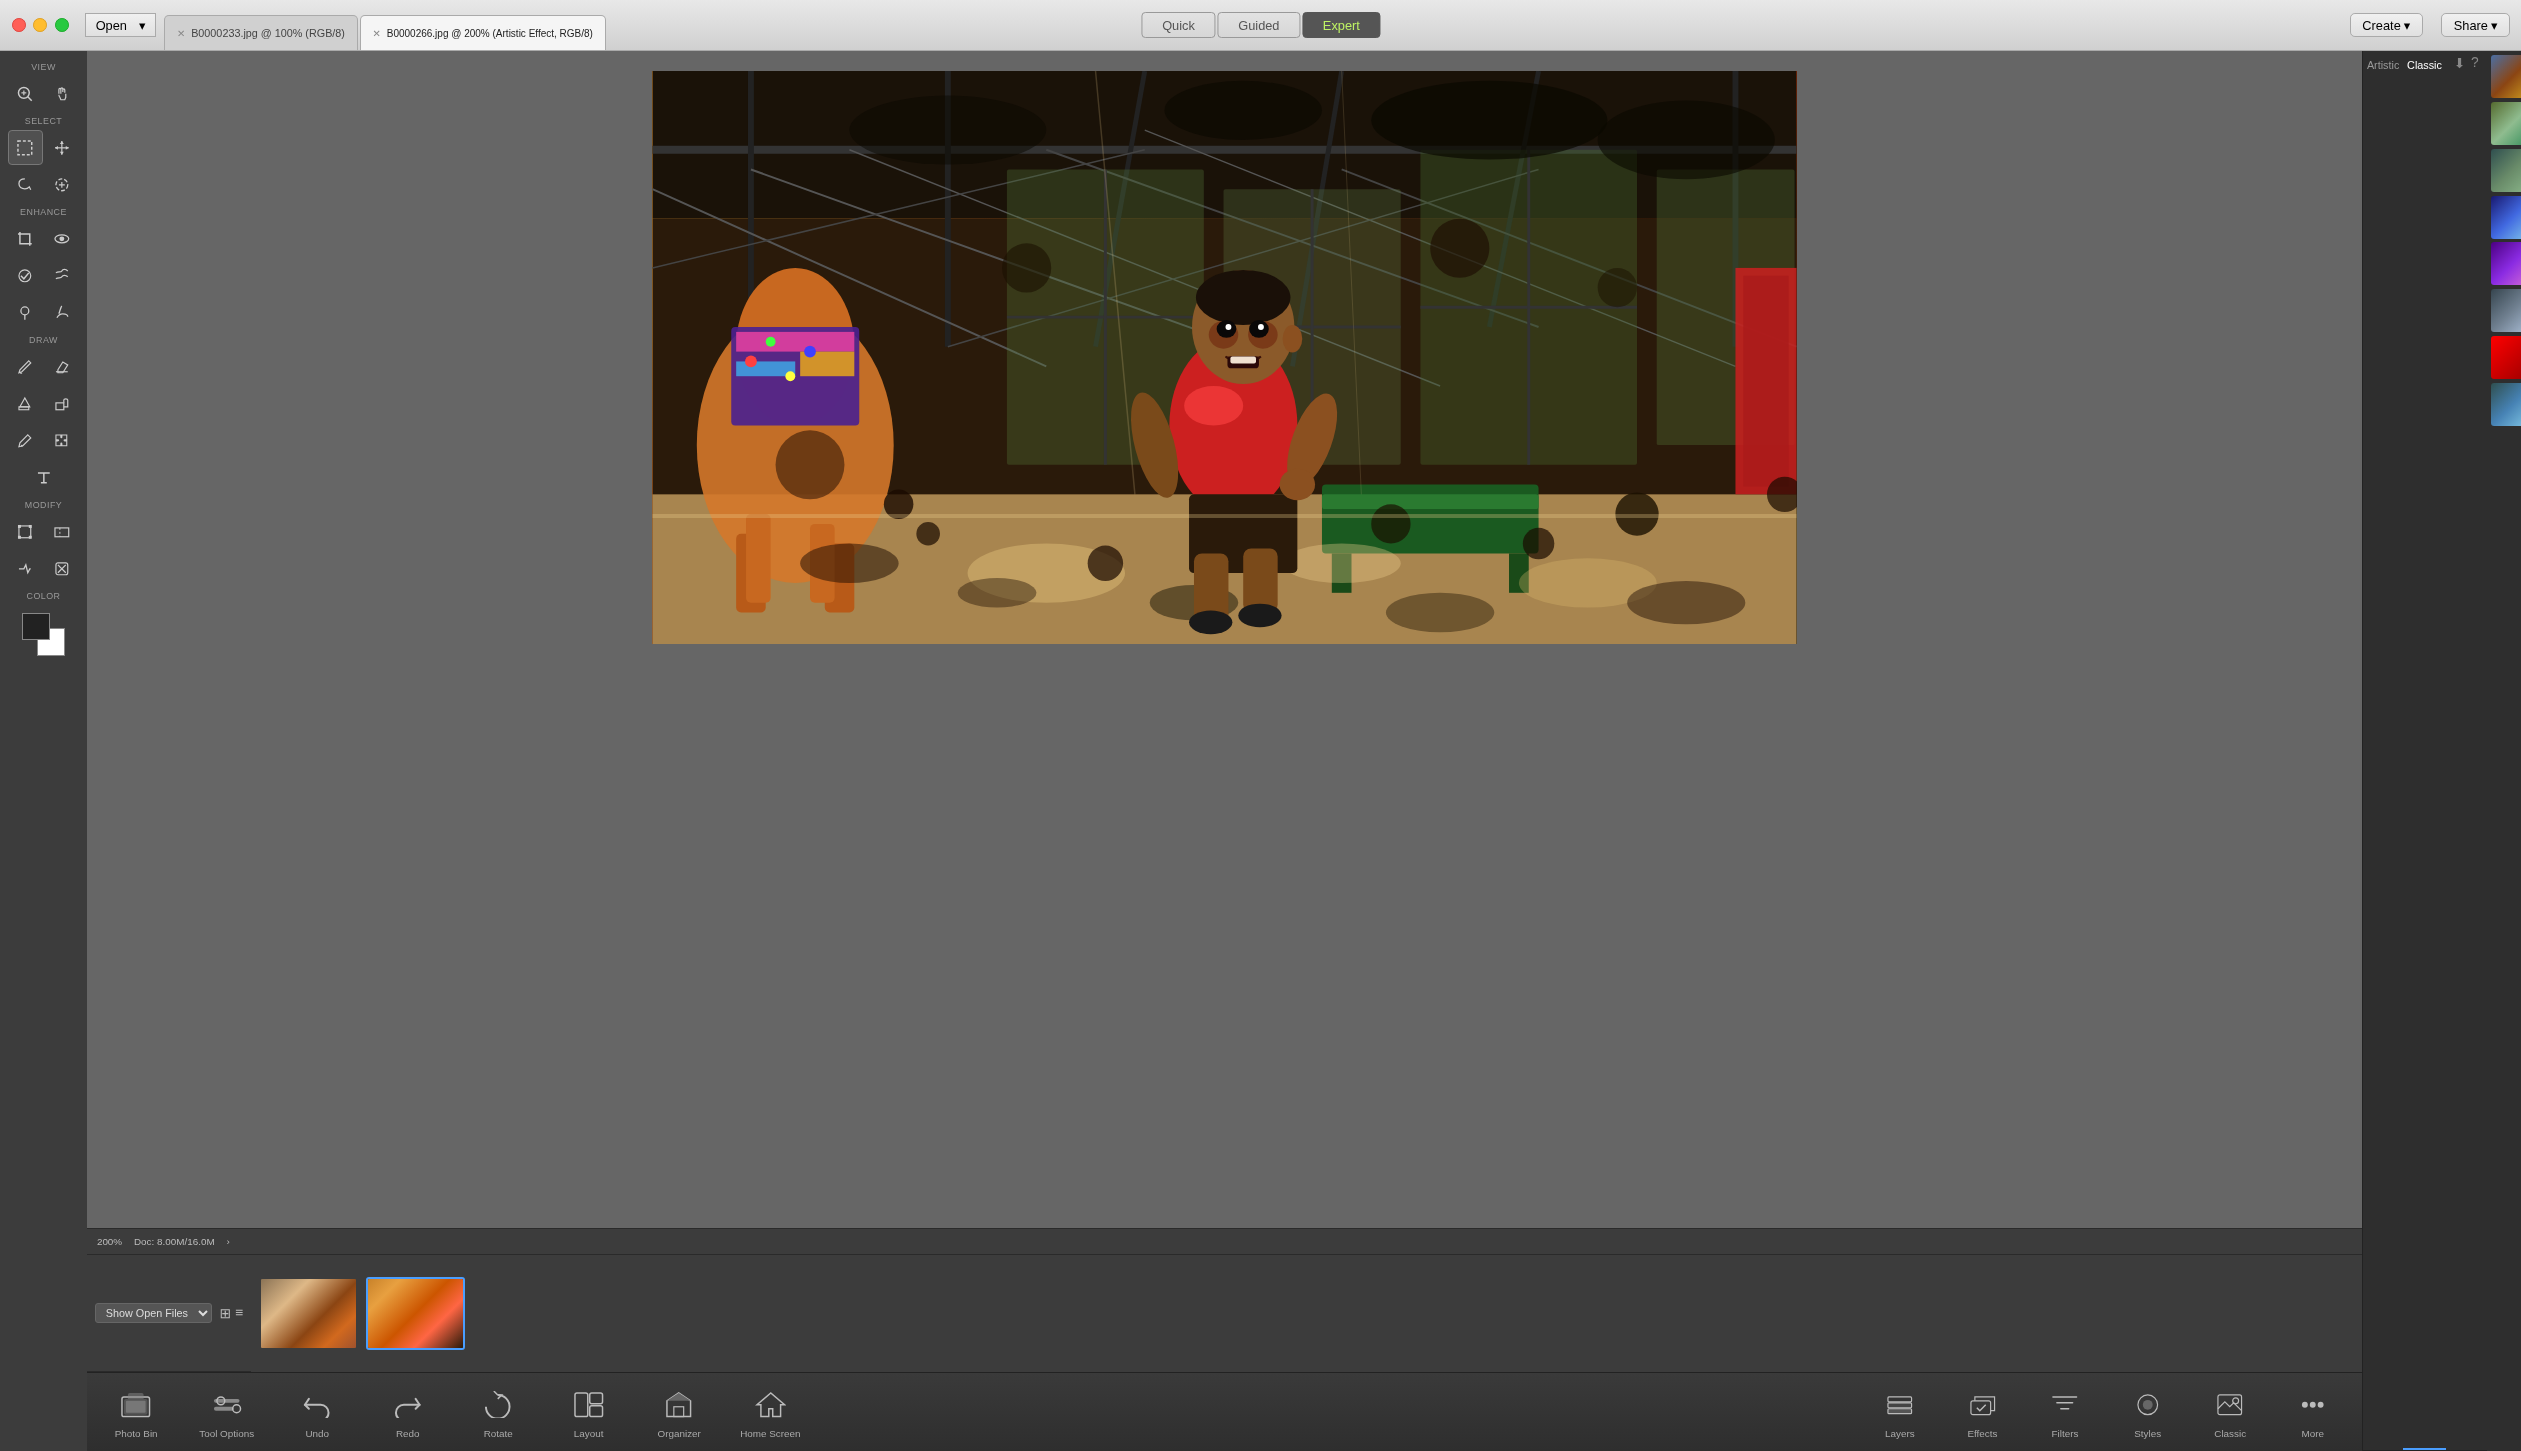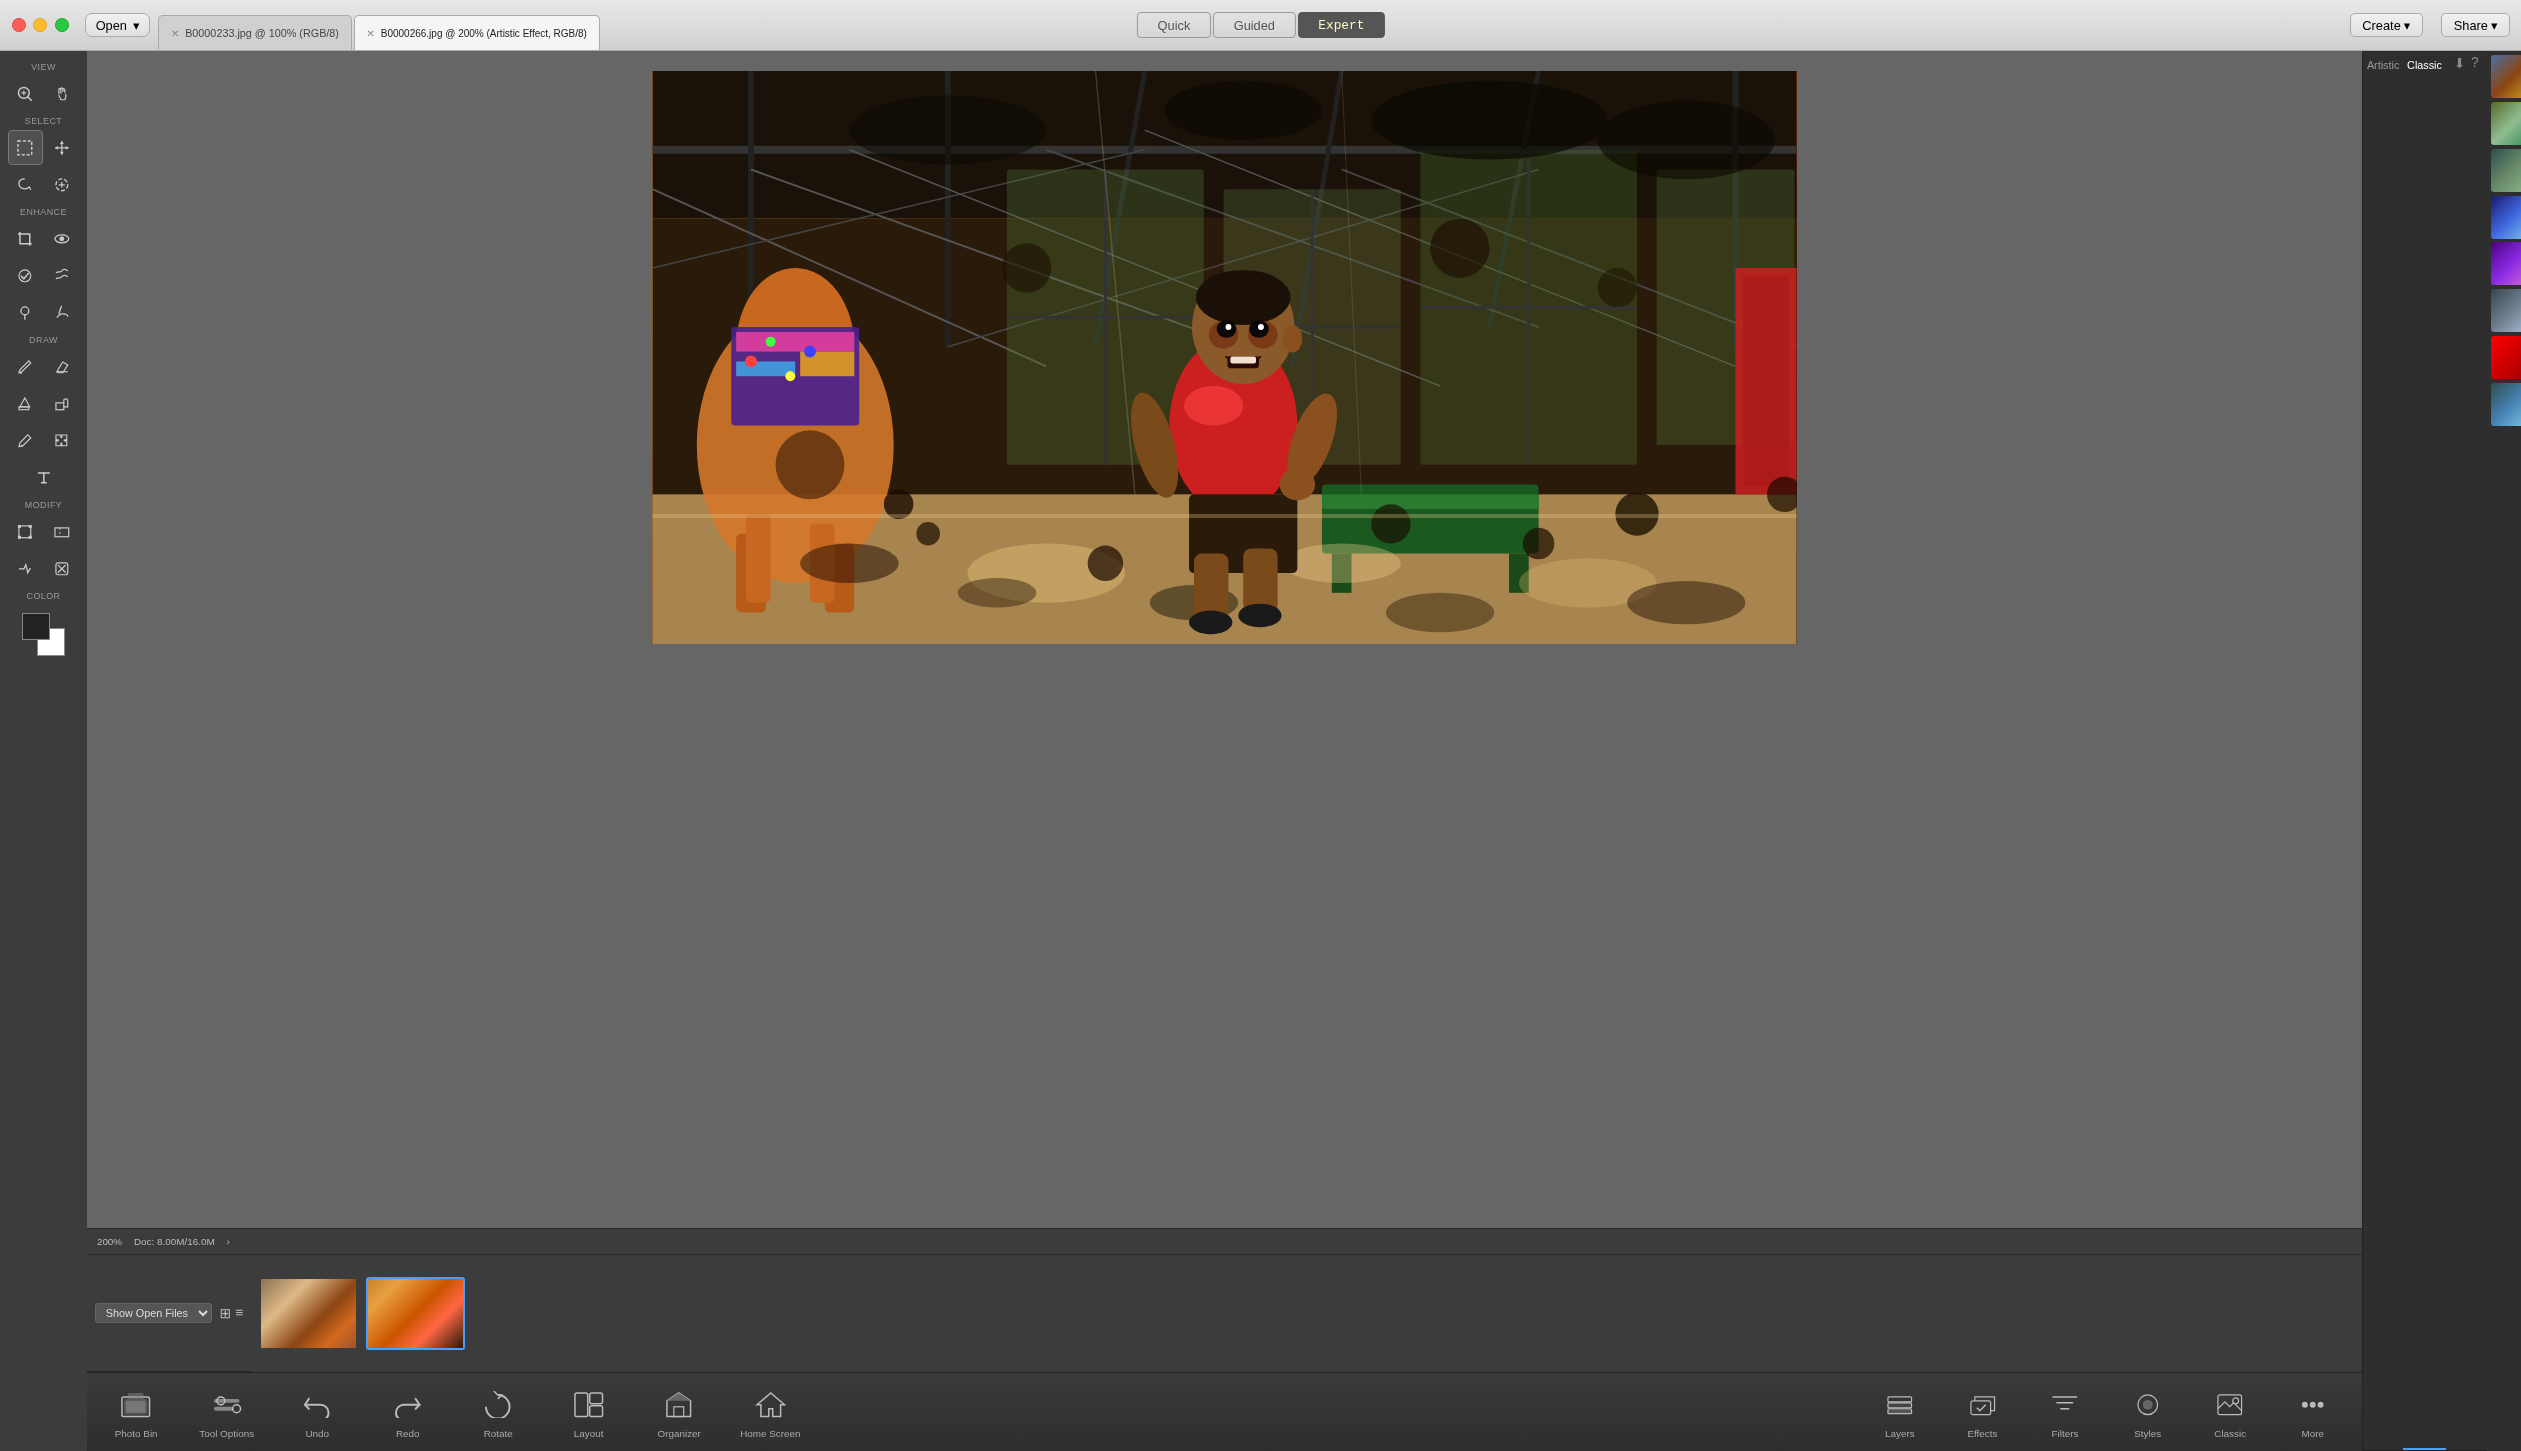--- a/index.html
+++ b/index.html
@@ -35,27 +35,27 @@
       border-radius: 50%;
       cursor: pointer;
     }
     .tl-close { background: #ff5f57; border: 1px solid #e0443e; }
     .tl-min { background: #ffbd2e; border: 1px solid #dfa023; }
     .tl-max { background: #28c940; border: 1px solid #1aab29; }
 
     #open-btn {
       background: linear-gradient(to bottom, #f0f0f0, #e0e0e0);
       border: 1px solid #aaa;
-      border-radius: 7px;
+      border-radius: 0;
       padding: 3.9px 9.9px;
       font-size: 12.8px;
       cursor: pointer;
       display: flex;
       align-items: center;
-      gap: 6px;
+      gap: 12px;
     }
 
     .tab-bar {
       display: flex;
       align-items: flex-end;
       flex: 1;
       margin-left: 7.9px;
       height: 100%;
     }
     .tab {
@@ -95,23 +95,22 @@
       padding: 4.9px 19.7px;
       border-radius: 3.9px;
       font-size: 12.8px;
       cursor: pointer;
       border: 1px solid #999;
       background: transparent;
       color: #555;
     }
     .mode-btn.active {
       background: #555;
-      color: #fef9c3;
+      color: #bef264;
       border-color: #555;
-      font-family: Liberation Mono, monospace;
     }
 
     .header-right {
       margin-left: auto;
       display: flex;
       gap: 18px;
       align-items: center;
     }
     .header-right button {
       background: linear-gradient(to bottom, #f0f0f0, #e0e0e0);

